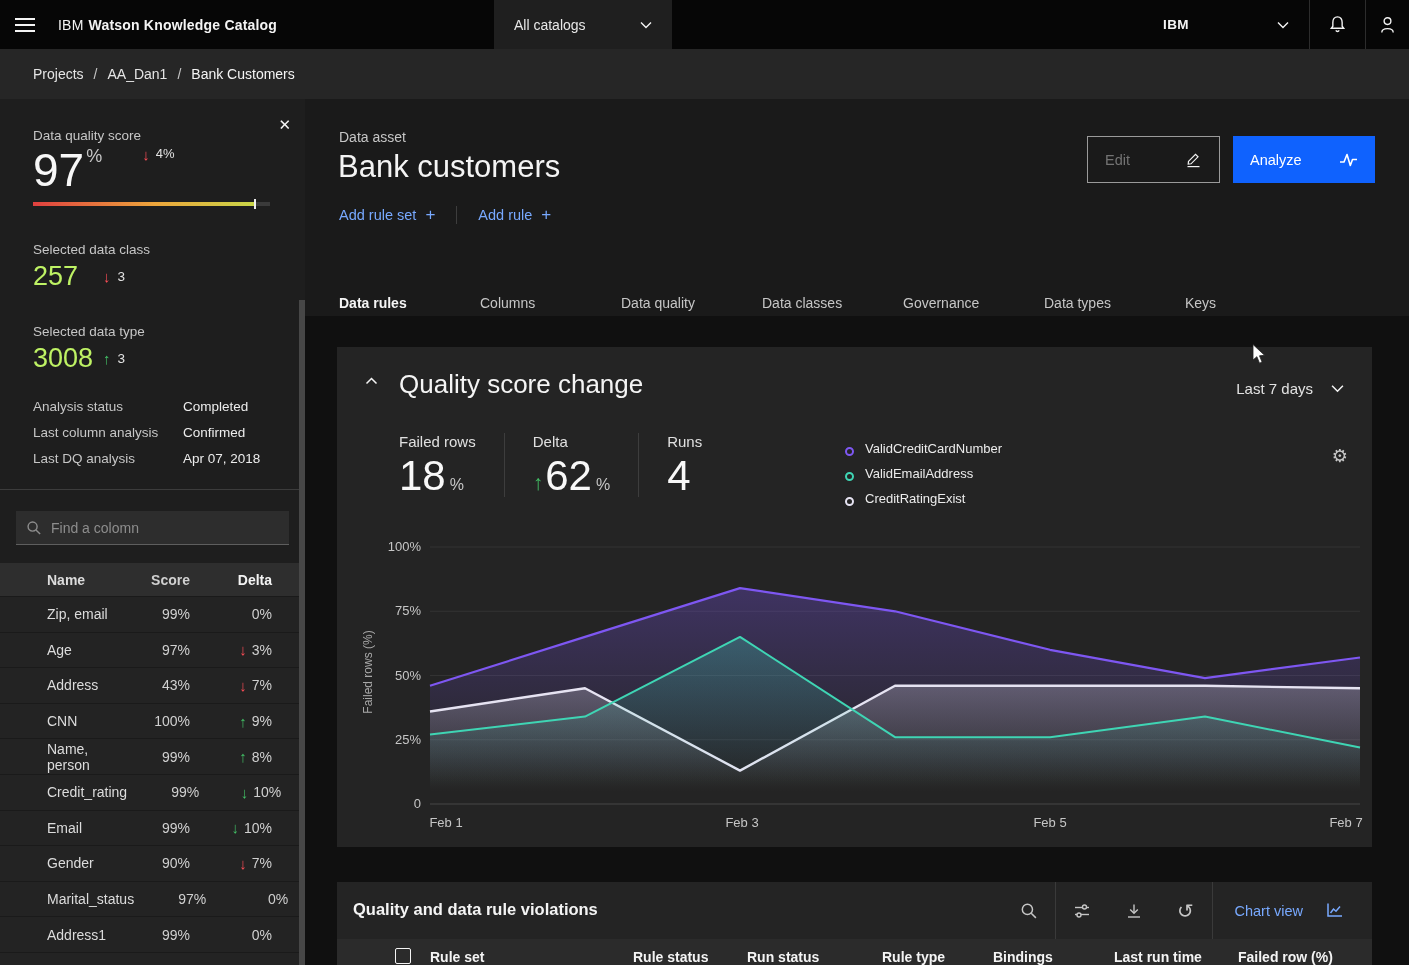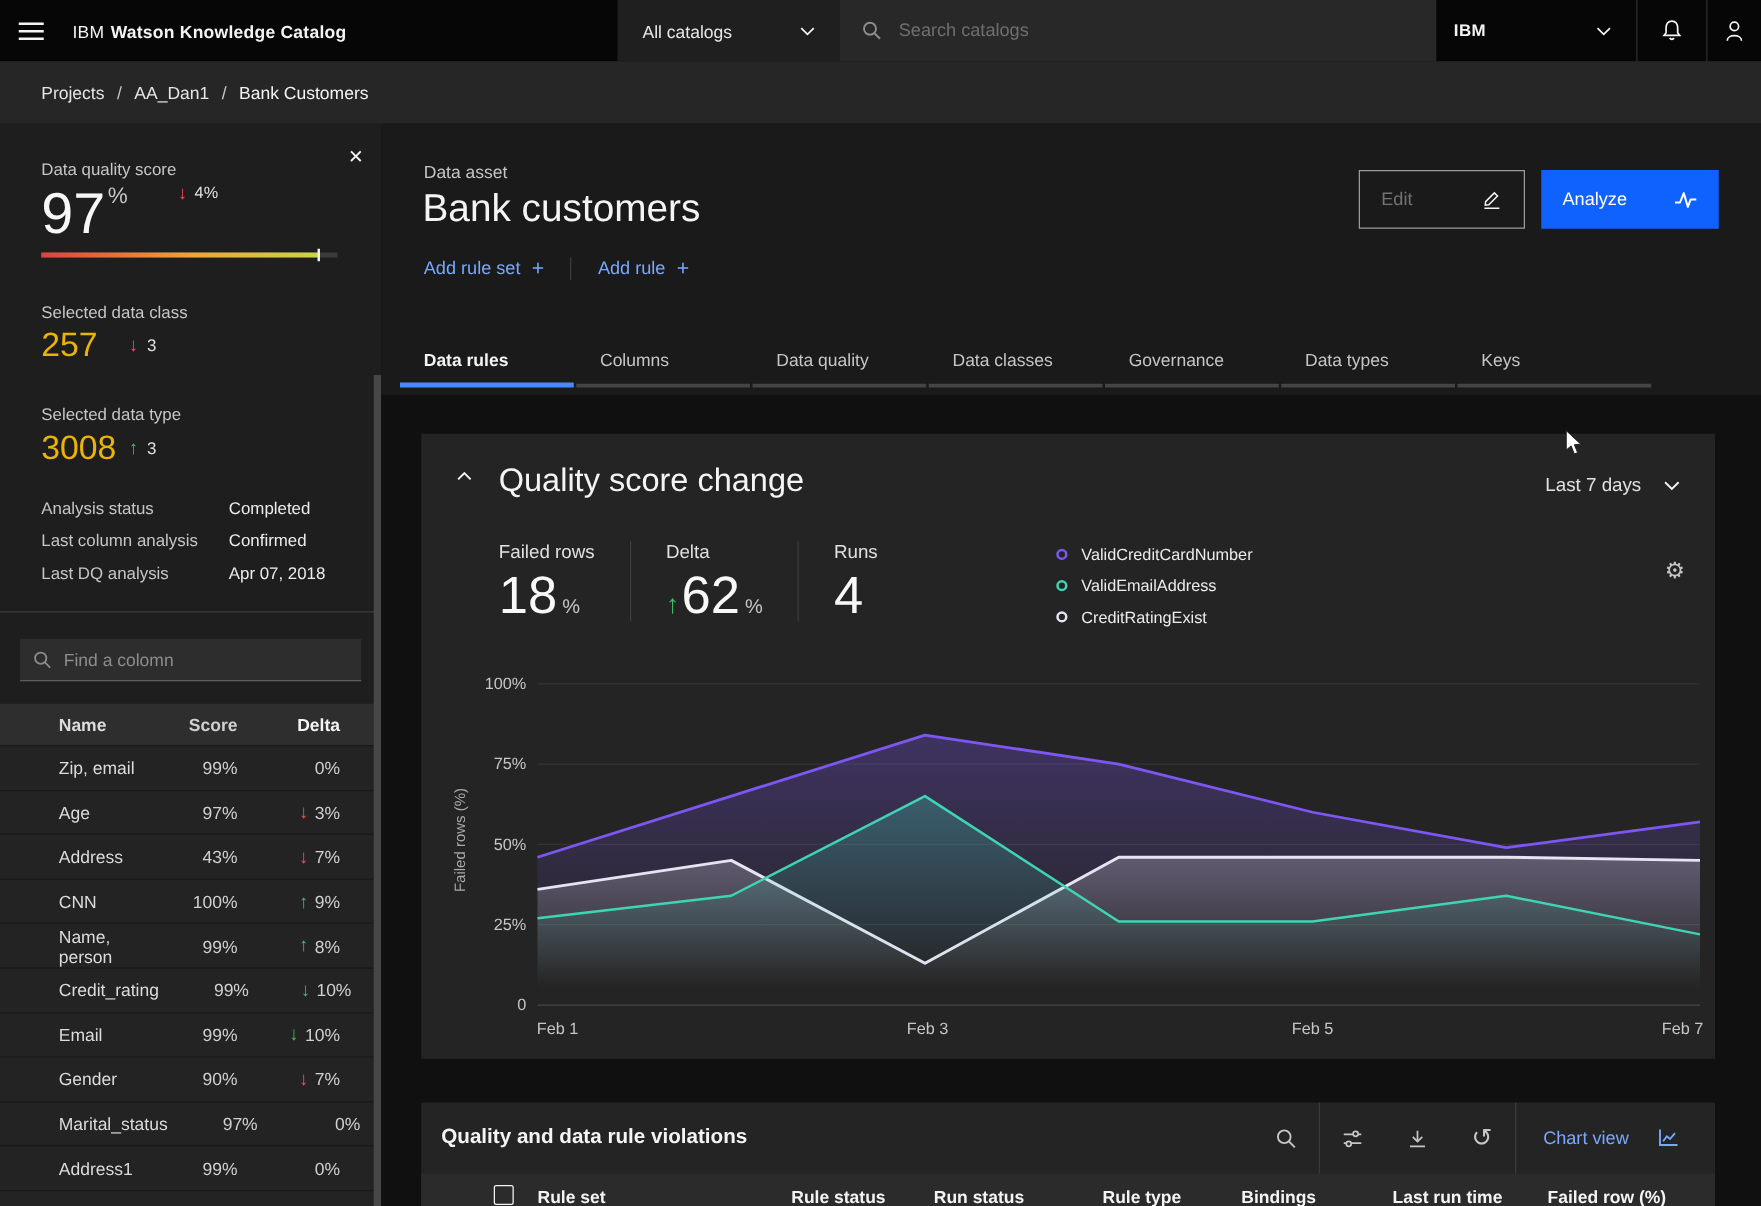--- a/index.html
+++ b/index.html
@@ -40,21 +40,21 @@
   .dq-unit { font-size:18px; color:#c6c6c6; margin-left:2px; }
   .delta-arrow { font-size:15px; }
   .red { color:#fa4d56; } .green { color:#42be65; }
   .dq-delta { font-size:13px; color:#e2e2e2; margin-left:6px; }
   .dq-valrow .delta-arrow { margin-left:40px; }
   .score-bar { position:absolute; left:33px; top:103px; width:237px; height:4px; background:#3a3a3a; }
   .score-fill { position:absolute; left:0; top:0; height:4px; width:222px; }
   .score-marker { position:absolute; left:221px; top:-3px; width:2px; height:10px; background:#ececec; }
   .stat-block { position:absolute; left:33px; }
   .stat-valrow { display:flex; align-items:center; margin-top:4px; }
-  .stat-num { font-size:27px; font-weight:300; color:#eab308; min-width:70px; }
+  .stat-num { font-size:27px; font-weight:300; color:#bef264; min-width:70px; }
   .stat-dnum { font-size:13.5px; color:#e2e2e2; margin-left:7px; }
   .status-rows { position:absolute; left:33px; top:300px; width:250px; }
   .status-row { display:flex; margin-bottom:11px; font-size:13.5px; }
   .status-row .sl { width:150px; color:#c6c6c6; }
   .status-row .sv { color:#ececec; }
   .sb-divider { position:absolute; left:0; top:390px; width:305px; height:1px; background:#3c3c3c; }
   .find-input { position:absolute; left:16px; top:412px; width:273px; height:34px; background:#2d2d2d; border-bottom:1px solid #5e5e5e; display:flex; align-items:center; padding:0 10px; }
   .find-input input { background:transparent; border:none; outline:none; color:#c6c6c6; font-size:14px; margin-left:9px; width:220px; font-family:"Liberation Sans", sans-serif; }
   .find-input input::placeholder { color:#8d8d8d; }
   .col-table { position:absolute; left:0; top:464px; width:305px; }
@@ -71,21 +71,21 @@
   .main { position:absolute; left:305px; top:99px; width:1104px; height:866px; background:#161616; }
   .main-header { position:absolute; left:0; top:0; width:1104px; height:217px; background:#1a1a1a; }
   .asset-label { position:absolute; left:34px; top:30px; font-size:14px; color:#c6c6c6; }
   .asset-title { position:absolute; left:33px; top:50px; font-size:31px; font-weight:300; color:#f4f4f4; }
   .add-links { position:absolute; left:34px; top:106px; display:flex; align-items:center; font-size:14.5px; }
   .add-link { color:#78a9ff; cursor:pointer; display:flex; align-items:center; gap:9px; }
   .add-plus { font-size:17px; color:#78a9ff; }
   .link-div { width:1px; height:18px; background:#3d3d3d; margin:0 21px; }
   .btn-edit { position:absolute; left:782px; top:37px; width:133px; height:47px; background:transparent; border:1px solid #9a9a9a; color:#737373; font-size:14.5px; display:flex; align-items:center; justify-content:space-between; padding:0 17px; cursor:pointer; font-family:"Liberation Sans", sans-serif; }
   .btn-analyze { position:absolute; left:928px; top:37px; width:142px; height:47px; background:#0f62fe; border:none; color:#fff; font-size:14.5px; display:flex; align-items:center; justify-content:space-between; padding:0 17px; cursor:pointer; font-family:"Liberation Sans", sans-serif; }
-  .tabs { position:absolute; left:15px; top:181px; display:flex; gap:2px; }
+  .tabs { position:absolute; left:15px; top:196px; display:flex; gap:2px; }
   .tab { height:30px; position:relative; cursor:pointer; }
   .tab .t-label { display:block; padding-left:19px; font-size:14px; color:#c6c6c6; }
   .tab.active .t-label { color:#f4f4f4; font-weight:700; }
   .tab::after { content:""; position:absolute; left:0; right:0; bottom:0; height:3px; background:#454545; }
   .tab.active::after { height:4px; background:#4589ff; }
   .main-body { position:absolute; left:0; top:217px; width:1104px; height:649px; background:#101010; }
 
   
   .chart-card { position:absolute; left:32px; top:31px; width:1035px; height:500px; background:#242424; }
   .cc-collapse { position:absolute; left:28px; top:30px; background:none; border:none; cursor:pointer; }
@@ -93,21 +93,21 @@
   .cc-range { position:absolute; right:28px; top:33px; display:flex; align-items:center; gap:18px; font-size:15px; color:#e2e2e2; cursor:pointer; }
   .stats-row { position:absolute; left:62px; top:86px; display:flex; align-items:flex-start; }
   .stat { padding-right:28px; }
   .stat-label { font-size:15px; color:#e0e0e0; }
   .stat-value-row { display:flex; align-items:baseline; margin-top:5px; }
   .stat-up { color:#42be65; font-size:21px; margin-right:2px; }
   .stat-value { font-size:42px; font-weight:300; color:#f8f8f8; line-height:1; }
   .stat-unit { font-size:16px; color:#c6c6c6; margin-left:4px; }
   .stats-divider { width:1px; align-self:stretch; background:#3d3d3d; margin-right:28px; }
   .legend { position:absolute; left:508px; top:84px; }
-  .legend-item { display:flex; align-items:center; gap:11px; height:25px; font-size:13px; color:#ececec; }
+  .legend-item { display:flex; align-items:flex-end; gap:11px; height:25px; font-size:13px; color:#ececec; }
   .legend-ring { width:9px; height:9px; border-radius:50%; border:2.5px solid; }
   .cc-gear { position:absolute; right:24px; top:98px; background:none; border:none; color:#c6c6c6; font-size:18px; cursor:pointer; }
   .ylabel { position:absolute; left:-24px; top:318px; width:110px; transform:rotate(-90deg); transform-origin:center; font-size:12px; color:#a8a8a8; text-align:center; }
   .yticks { position:absolute; left:0; top:200px; width:84px; height:257px; }
   .ytick { position:absolute; right:0; font-size:13px; color:#c6c6c6; }
   .plot { position:absolute; left:93px; top:200px; width:930px; height:257px; }
   .xticks { position:absolute; left:93px; top:468px; width:930px; height:18px; }
   .xtick { position:absolute; font-size:13px; color:#c6c6c6; transform:translateX(-50%); white-space:nowrap; }
 
   
@@ -138,27 +138,20 @@
   </button>
   <div class="brand">
     <span>IBM</span>
     <span class="bold">Watson Knowledge Catalog</span>
   </div>
   <div class="nav-catalogs">
     <span>All catalogs</span>
     <svg width="12" height="8" viewBox="0 0 12 8">
         <polyline points="1,1.5 6,6.5 11,1.5" fill="none" stroke="#f4f4f4" stroke-width="1.4"></polyline>
       </svg>
-  </div>
-  <div class="nav-search">
-    <svg width="17" height="17" viewBox="0 0 17 17">
-        <circle cx="7" cy="7" r="4.8" fill="none" stroke="#8d8d8d" stroke-width="1.5"></circle>
-        <line x1="10.6" y1="10.6" x2="15" y2="15" stroke="#8d8d8d" stroke-width="1.5"></line>
-      </svg>
-    <input type="text" placeholder="Search catalogs" style="">
   </div>
   <div class="nav-account">
     <span>IBM</span>
     <svg width="12" height="8" viewBox="0 0 12 8">
         <polyline points="1,1.5 6,6.5 11,1.5" fill="none" stroke="#f4f4f4" stroke-width="1.4"></polyline>
       </svg>
   </div>
   <button class="nav-ibtn nav-bell">
     <svg width="19" height="19" viewBox="0 0 18 18">
         <path d="M9 1.8 C6 1.8 4.6 4 4.6 7 L4.6 10.6 L3.1 12.6 L14.9 12.6 L13.4 10.6 L13.4 7 C13.4 4 12 1.8 9 1.8 Z" fill="none" stroke="#f4f4f4" stroke-width="1.3"></path>

